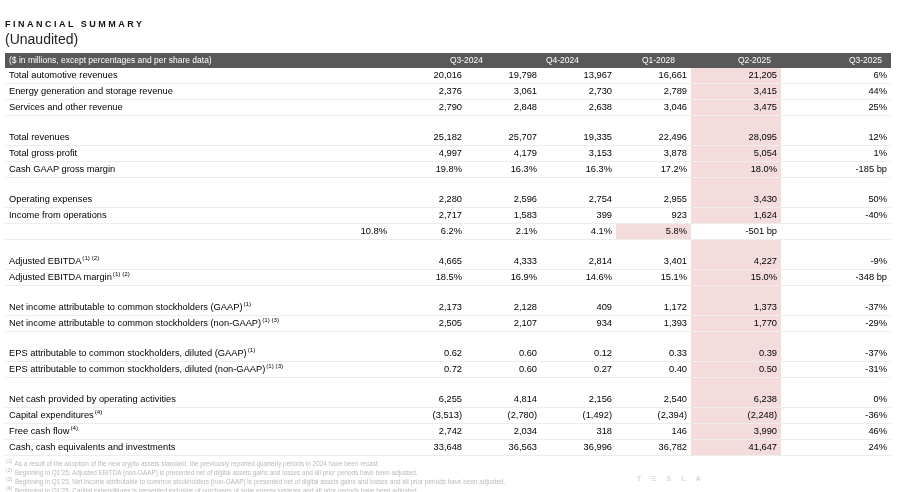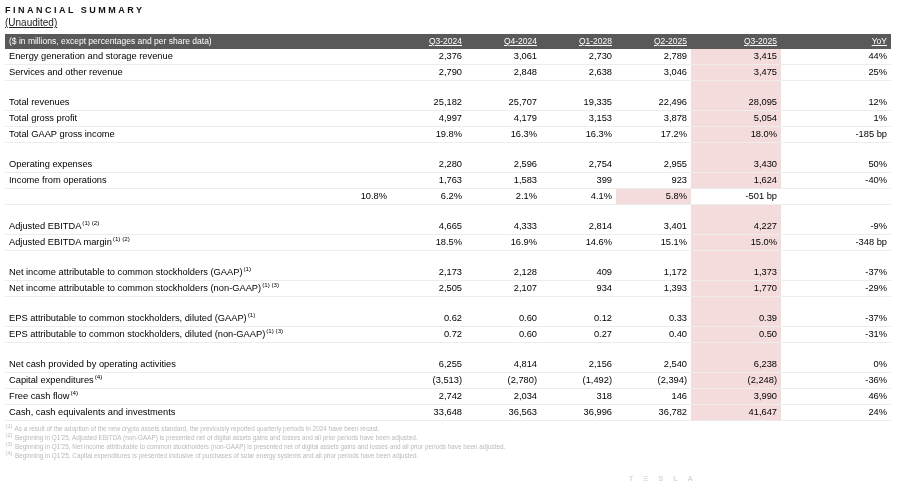--- a/index.html
+++ b/index.html
@@ -1,52 +1,52 @@
 <!DOCTYPE html>
 <html><head>
 <meta charset="utf-8">
 <style>
   * { margin:0; padding:0; box-sizing:border-box; }
   html, body {
     width:900px; height:492px; background:#ffffff; overflow:hidden;
     font-family:"Liberation Sans", sans-serif; color:#000;
   }
-  .page { position:relative; width:717px; height:492px; padding:5px 5px 0 5px; }
+  .page { position:relative; width:717px; height:492px; padding:19px 5px 0 5px; }
 
   .title { font-size:9px; font-weight:bold; letter-spacing:2.5px; color:#111; }
-  .subtitle { font-size:10px; color:#222; margin-top:2px; margin-bottom:6px;text-decoration:underline; }
+  .subtitle { font-size:14px; color:#222; margin-top:2px; margin-bottom:6px; }
 
   .ftable { width:886px; }
   .row { display:grid; grid-template-columns:386px 75px 75px 75px 75px 90px 1fr; }
 
   .thead {
     background:var(--header-bg, #595959);
     color:var(--header-text, #ffffff);
-    height:15px; line-height:15px; font-size:8.5px;
+    height:15px; line-height:15px; font-size:8.5px;gap:21px;
   }
   .thead .label { padding-left:4px; white-space:nowrap; }
-  .thead .num { text-align:center; padding-right:0;text-decoration:underline; }
+  .thead .num { text-align:center; padding-right:0; }
 
   .row.data {
     height:16px; line-height:15px; font-size:9.3px;
     border-bottom:1px solid var(--row-border, #ededed);
   }
   .row.data .label { padding-left:4px; white-space:nowrap; }
   .cell.num { text-align:right; padding-right:4px; white-space:nowrap; }
   .cell.hl { background:var(--highlight, #f5dcdc); }
   .row.spacer { height:14px; }
 
   sup { font-size:6.2px; vertical-align:super; line-height:0; margin-left:1px; }
 
   .footnotes { margin-top:3px; font-size:6.4px; color:var(--footnote, #b9b9b9); line-height:1.42; }
   .fnote { white-space:nowrap; }
   .fnote sup { font-size:5px; margin-right:1px; }
 
   .watermark {
-    position:absolute; right:20px; bottom:9px;
+    position:absolute; right:12px; bottom:9px;
     font-size:7.5px; letter-spacing:4px; color:var(--watermark, #d8d8d8);
     font-weight:bold;
   }
 </style>
 </head>
 <body>
 
 <div class="page" style="--header-bg: #595959; --header-text: #ffffff; --highlight: #f5dcdc; --row-border: #ededed; --footnote: #b9b9b9; --watermark: #d8d8d8;">
 
   <div class="title">FINANCIAL SUMMARY</div>
@@ -58,20 +58,29 @@
 
     <div class="cell num head">Q3-2024</div>
         <div class="cell num head">Q4-2024</div>
         <div class="cell num head">Q1-2028</div>
         <div class="cell num head">Q2-2025</div>
         <div class="cell num head">Q3-2025</div>
         <div class="cell num head">YoY</div>
       </div>
     <div id="tbody">
         <div class="row data">
+          <div class="cell label"><span>Total automotive revenues</span></div>
+          <div class="cell num">20,016</div>
+          <div class="cell num">19,798</div>
+          <div class="cell num">13,967</div>
+          <div class="cell num">16,661</div>
+          <div class="cell num hl">21,205</div>
+          <div class="cell num">6%</div>
+        </div>
+        <div class="row data">
           <div class="cell label"><span>Energy generation and storage revenue</span></div>
           <div class="cell num">2,376</div>
           <div class="cell num">3,061</div>
           <div class="cell num">2,730</div>
           <div class="cell num">2,789</div>
           <div class="cell num hl">3,415</div>
           <div class="cell num">44%</div>
         </div>
         <div class="row data">
           <div class="cell label"><span>Services and other revenue</span></div>
@@ -103,21 +112,21 @@
         <div class="row data">
           <div class="cell label"><span>Total gross profit</span></div>
           <div class="cell num">4,997</div>
           <div class="cell num">4,179</div>
           <div class="cell num">3,153</div>
           <div class="cell num">3,878</div>
           <div class="cell num hl">5,054</div>
           <div class="cell num">1%</div>
         </div>
         <div class="row data">
-          <div class="cell label"><span>Total GAAP gross income</span></div>
+          <div class="cell label"><span>Cash GAAP gross margin</span></div>
           <div class="cell num">19.8%</div>
           <div class="cell num">16.3%</div>
           <div class="cell num">16.3%</div>
           <div class="cell num">17.2%</div>
           <div class="cell num hl">18.0%</div>
           <div class="cell num">-185 bp</div>
         </div>
         <div class="row spacer">
           <div class="cell"></div>
           <div class="cell"></div>
@@ -131,21 +140,21 @@
           <div class="cell label"><span>Operating expenses</span></div>
           <div class="cell num">2,280</div>
           <div class="cell num">2,596</div>
           <div class="cell num">2,754</div>
           <div class="cell num">2,955</div>
           <div class="cell num hl">3,430</div>
           <div class="cell num">50%</div>
         </div>
         <div class="row data">
           <div class="cell label"><span>Income from operations</span></div>
-          <div class="cell num">1,763</div>
+          <div class="cell num">2,717</div>
           <div class="cell num">1,583</div>
           <div class="cell num">399</div>
           <div class="cell num">923</div>
           <div class="cell num hl">1,624</div>
           <div class="cell num">-40%</div>
         </div>
         <div class="row data">
           <div class="cell num">10.8%</div>
           <div class="cell num">6.2%</div>
           <div class="cell num">2.1%</div>

